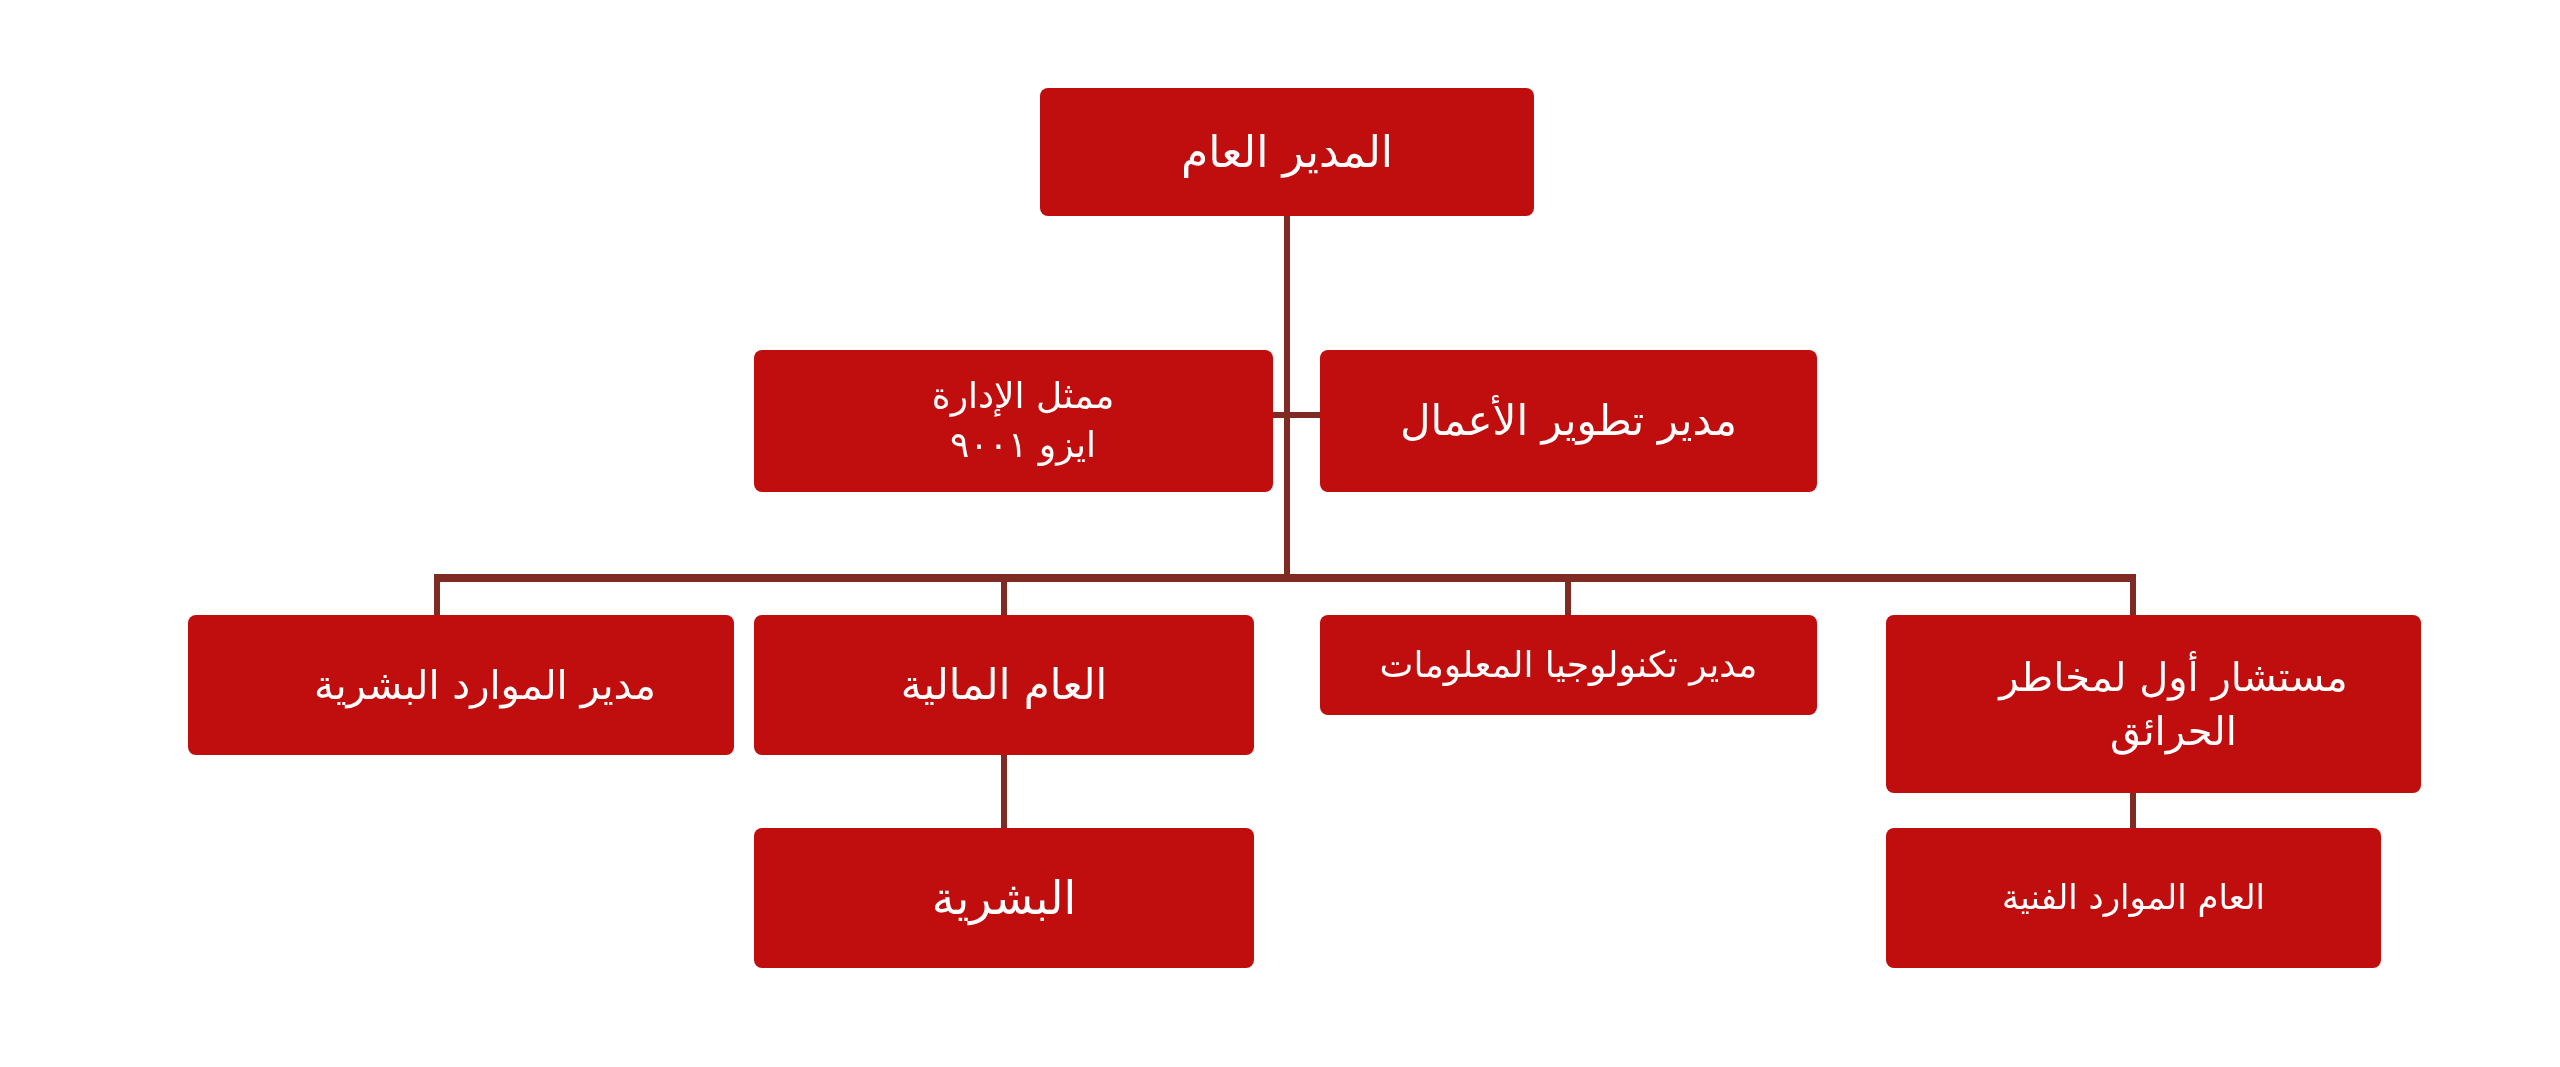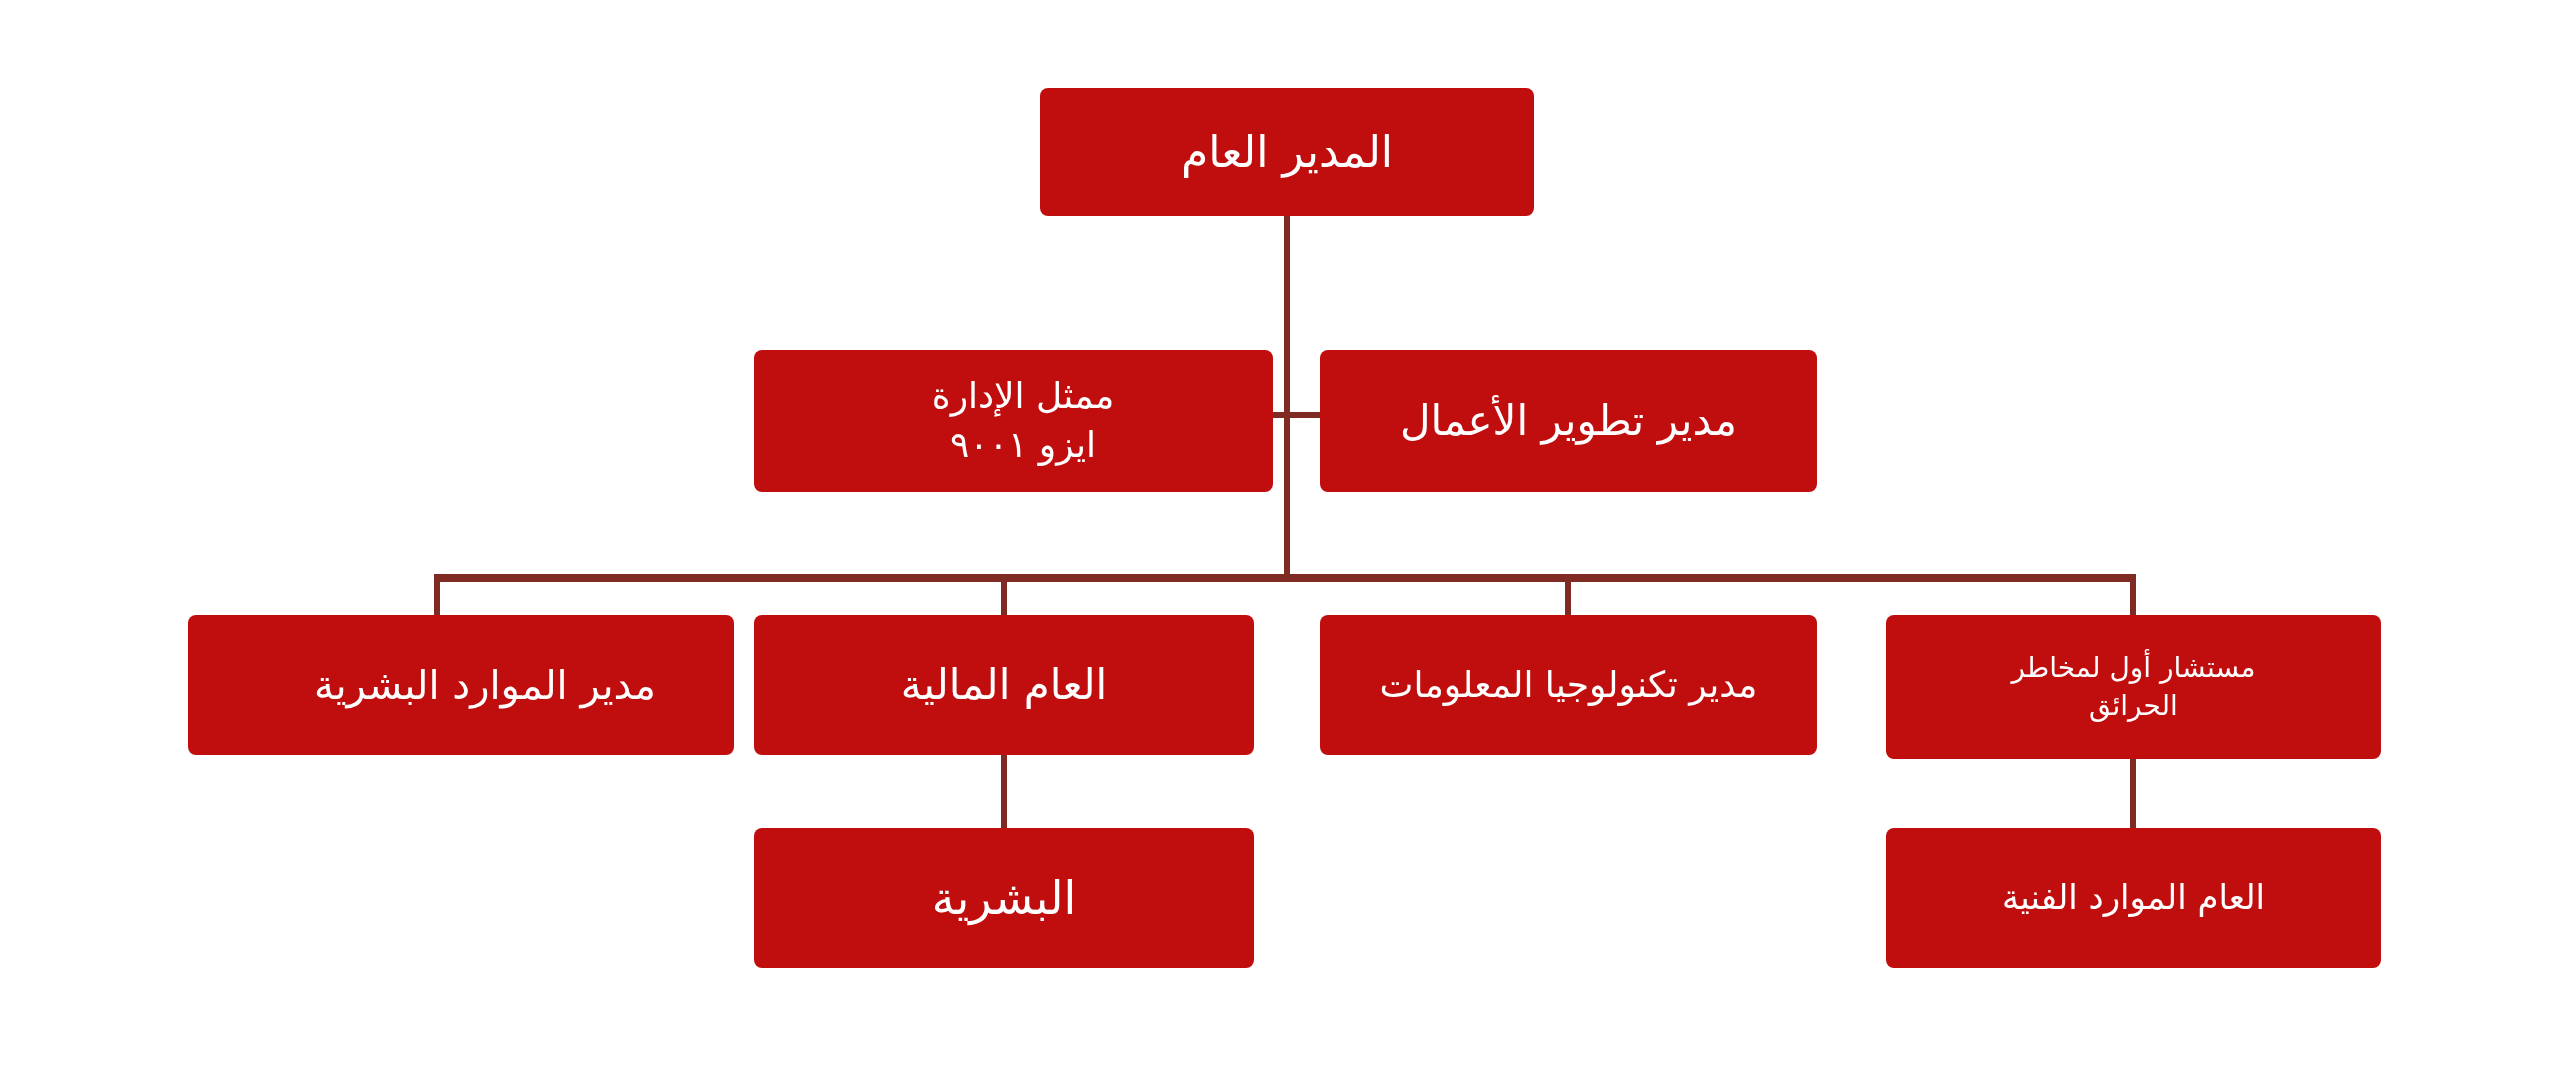--- a/index.html
+++ b/index.html
@@ -33,22 +33,22 @@
     position: absolute;
     background: var(--line, #7f2b24);
     z-index: 1;
   }
   
   .n-gm    { left: 1040px; top:  88px; width: 494px; height: 128px; font-size: 44px; }
   .n-iso   { left:  754px; top: 350px; width: 500px; height: 142px; font-size: 36px; padding-left: 19px; }
   .n-bizdev{ left: 1320px; top: 350px; width: 497px; height: 142px; font-size: 42px; }
   .n-hr    { left:  188px; top: 615px; width: 498px; height: 140px; font-size: 40px; padding-left: 48px; }
   .n-fin   { left:  754px; top: 615px; width: 500px; height: 140px; font-size: 42px; }
-  .n-it    { left: 1320px; top: 615px; width: 497px; height: 140px; font-size: 36px; text-align: right; }
-  .n-fire  { left: 1886px; top: 615px; width: 495px; height: 144px; font-size: 28px; }
+  .n-it    { left: 1320px; top: 615px; width: 497px; height: 100px; font-size: 36px; text-align: right; }
+  .n-fire  { left: 1886px; top: 615px; width: 495px; height: 178px; font-size: 40px; padding-left: 40px; }
   .n-acct  { left:  754px; top: 828px; width: 500px; height: 140px; font-size: 46px; }
   .n-tech  { left: 1886px; top: 828px; width: 495px; height: 140px; font-size: 34px; }
   
   .c-trunk     { left: 1284px; top: 216px; width: 6px;    height: 366px; }
   .c-stub-l    { left: 1254px; top: 412px; width: 33px;   height: 6px;  }
   .c-stub-r    { left: 1287px; top: 412px; width: 33px;   height: 6px;  }
   .c-rail      { left:  434px; top: 574px; width: 1702px; height: 8px;  }
   .c-drop-hr   { left:  434px; top: 578px; width: 6px;    height: 37px; }
   .c-drop-fin  { left: 1001px; top: 578px; width: 6px;    height: 37px; }
   .c-drop-it   { left: 1565px; top: 578px; width: 6px;    height: 37px; }

